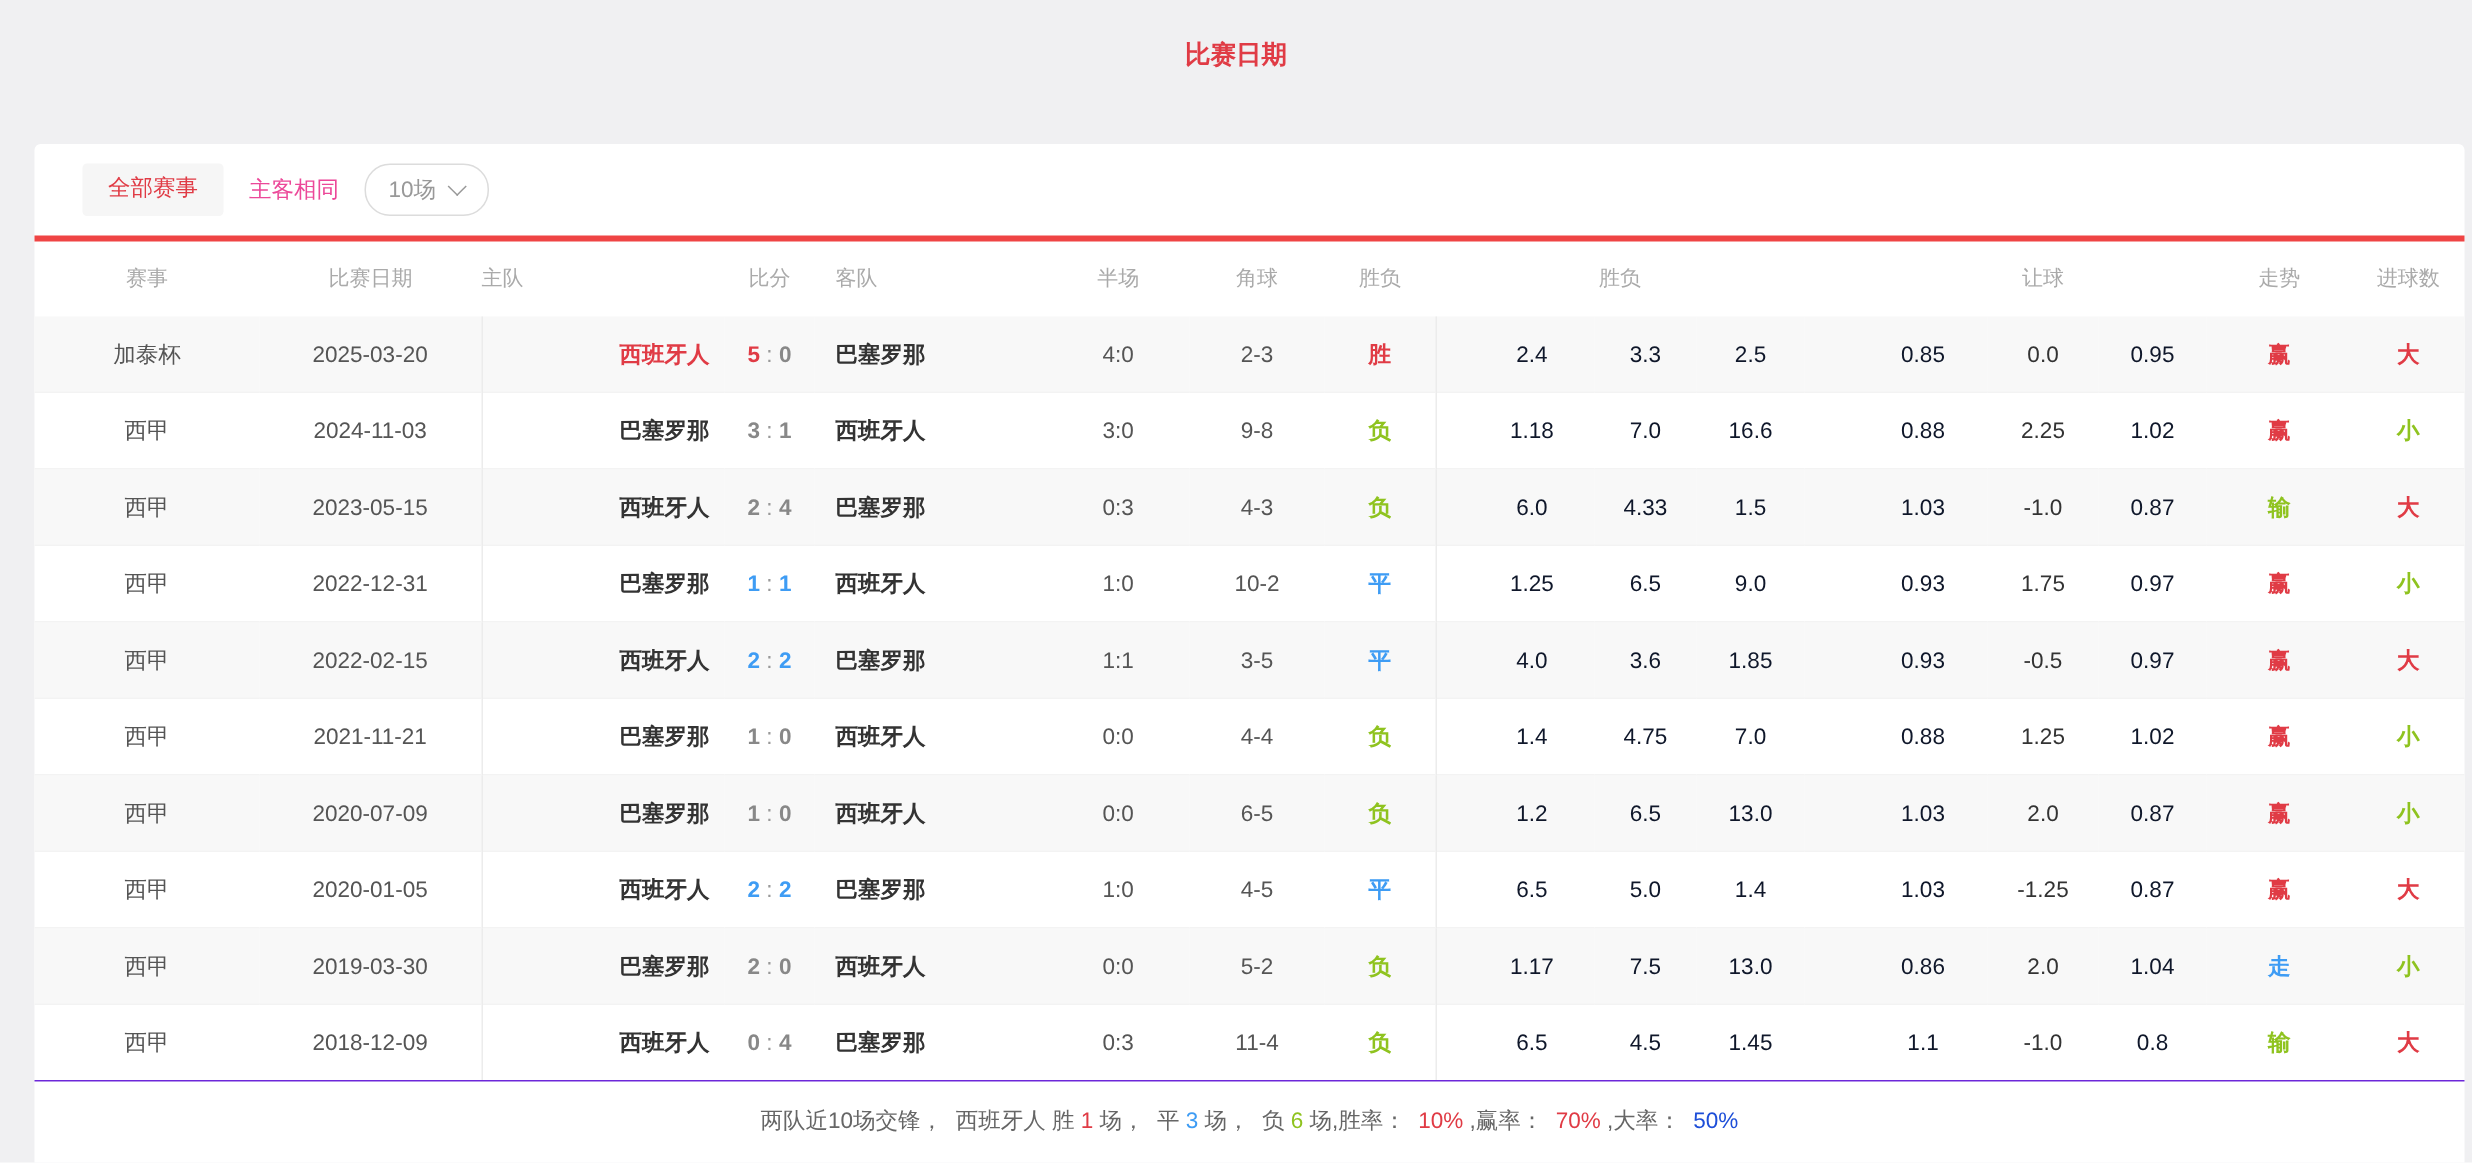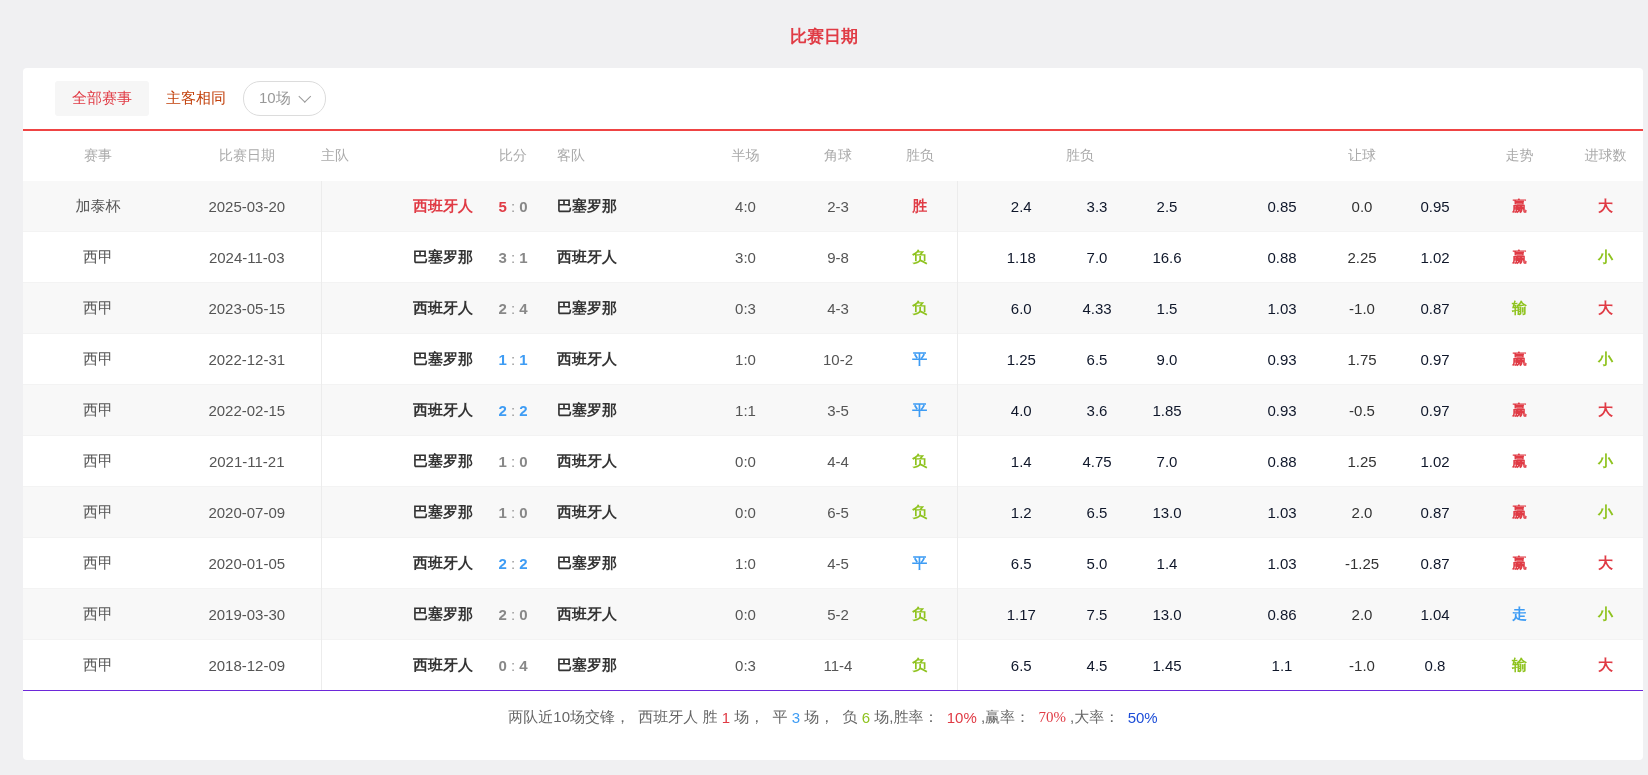--- a/index.html
+++ b/index.html
@@ -12,29 +12,29 @@
   .page-title{
     text-align:center;padding:25px 0 20px;font-size:17px;font-weight:bold;
   }
   .panel{
     margin:0 5px 0 23px;background:#fff;border-radius:4px;
     padding-bottom:16px;
   }
   
   .filter-bar{
     display:flex;align-items:center;gap:14px;
-    padding:13px 32px;border-bottom:2px solid #ef4444;
+    padding:13px 32px;border-bottom:4px solid #ef4444;margin-top:28px;
   }
   .chip{
     background:#f6f6f6;border:none;border-radius:3px;
     padding:9px 17px;font-size:15px;cursor:pointer;
     font-family:inherit;line-height:1.1;white-space:nowrap;
   }
   .chip .check{margin-left:5px;font-weight:bold;}
-  .plain{font-size:15px;color:#c2410c;padding:0 3px;cursor:pointer;}
+  .plain{font-size:15px;color:#ec4899;padding:0 3px;cursor:pointer;}
   .dropdown{
     display:inline-flex;align-items:center;gap:10px;
     border:1px solid #dcdcdc;border-radius:17px;background:#fff;
     padding:7px 15px;color:#999;font-size:15px;cursor:pointer;margin-right:10px;
   }
   .chev{
     display:inline-block;width:8px;height:8px;
     border-left:1.5px solid #999;border-bottom:1.5px solid #999;
     transform:rotate(-45deg) translate(1px,-2px);
   }
@@ -311,18 +311,18 @@
       <span>两队近10场交锋，  </span>
       <span>西班牙人 胜 </span>
       <span style="color: rgb(224, 59, 69);">1</span>
       <span> 场，  平 </span>
       <span style="color: rgb(62, 156, 244);">3</span>
       <span> 场，  负 </span>
       <span style="color: rgb(143, 195, 31);">6</span>
       <span> 场,胜率：  </span>
       <span style="color: rgb(224, 59, 69);">10%</span>
       <span> ,赢率：  </span>
-      <span style="color: rgb(224, 59, 69); font-family: Liberation Serif, serif;">70%</span>
+      <span style="color: rgb(224, 59, 69);">70%</span>
       <span> ,大率：  </span>
       <span style="color: #1d4ed8;">50%</span>
     </div>
 
 </div>
 
 </body></html>

